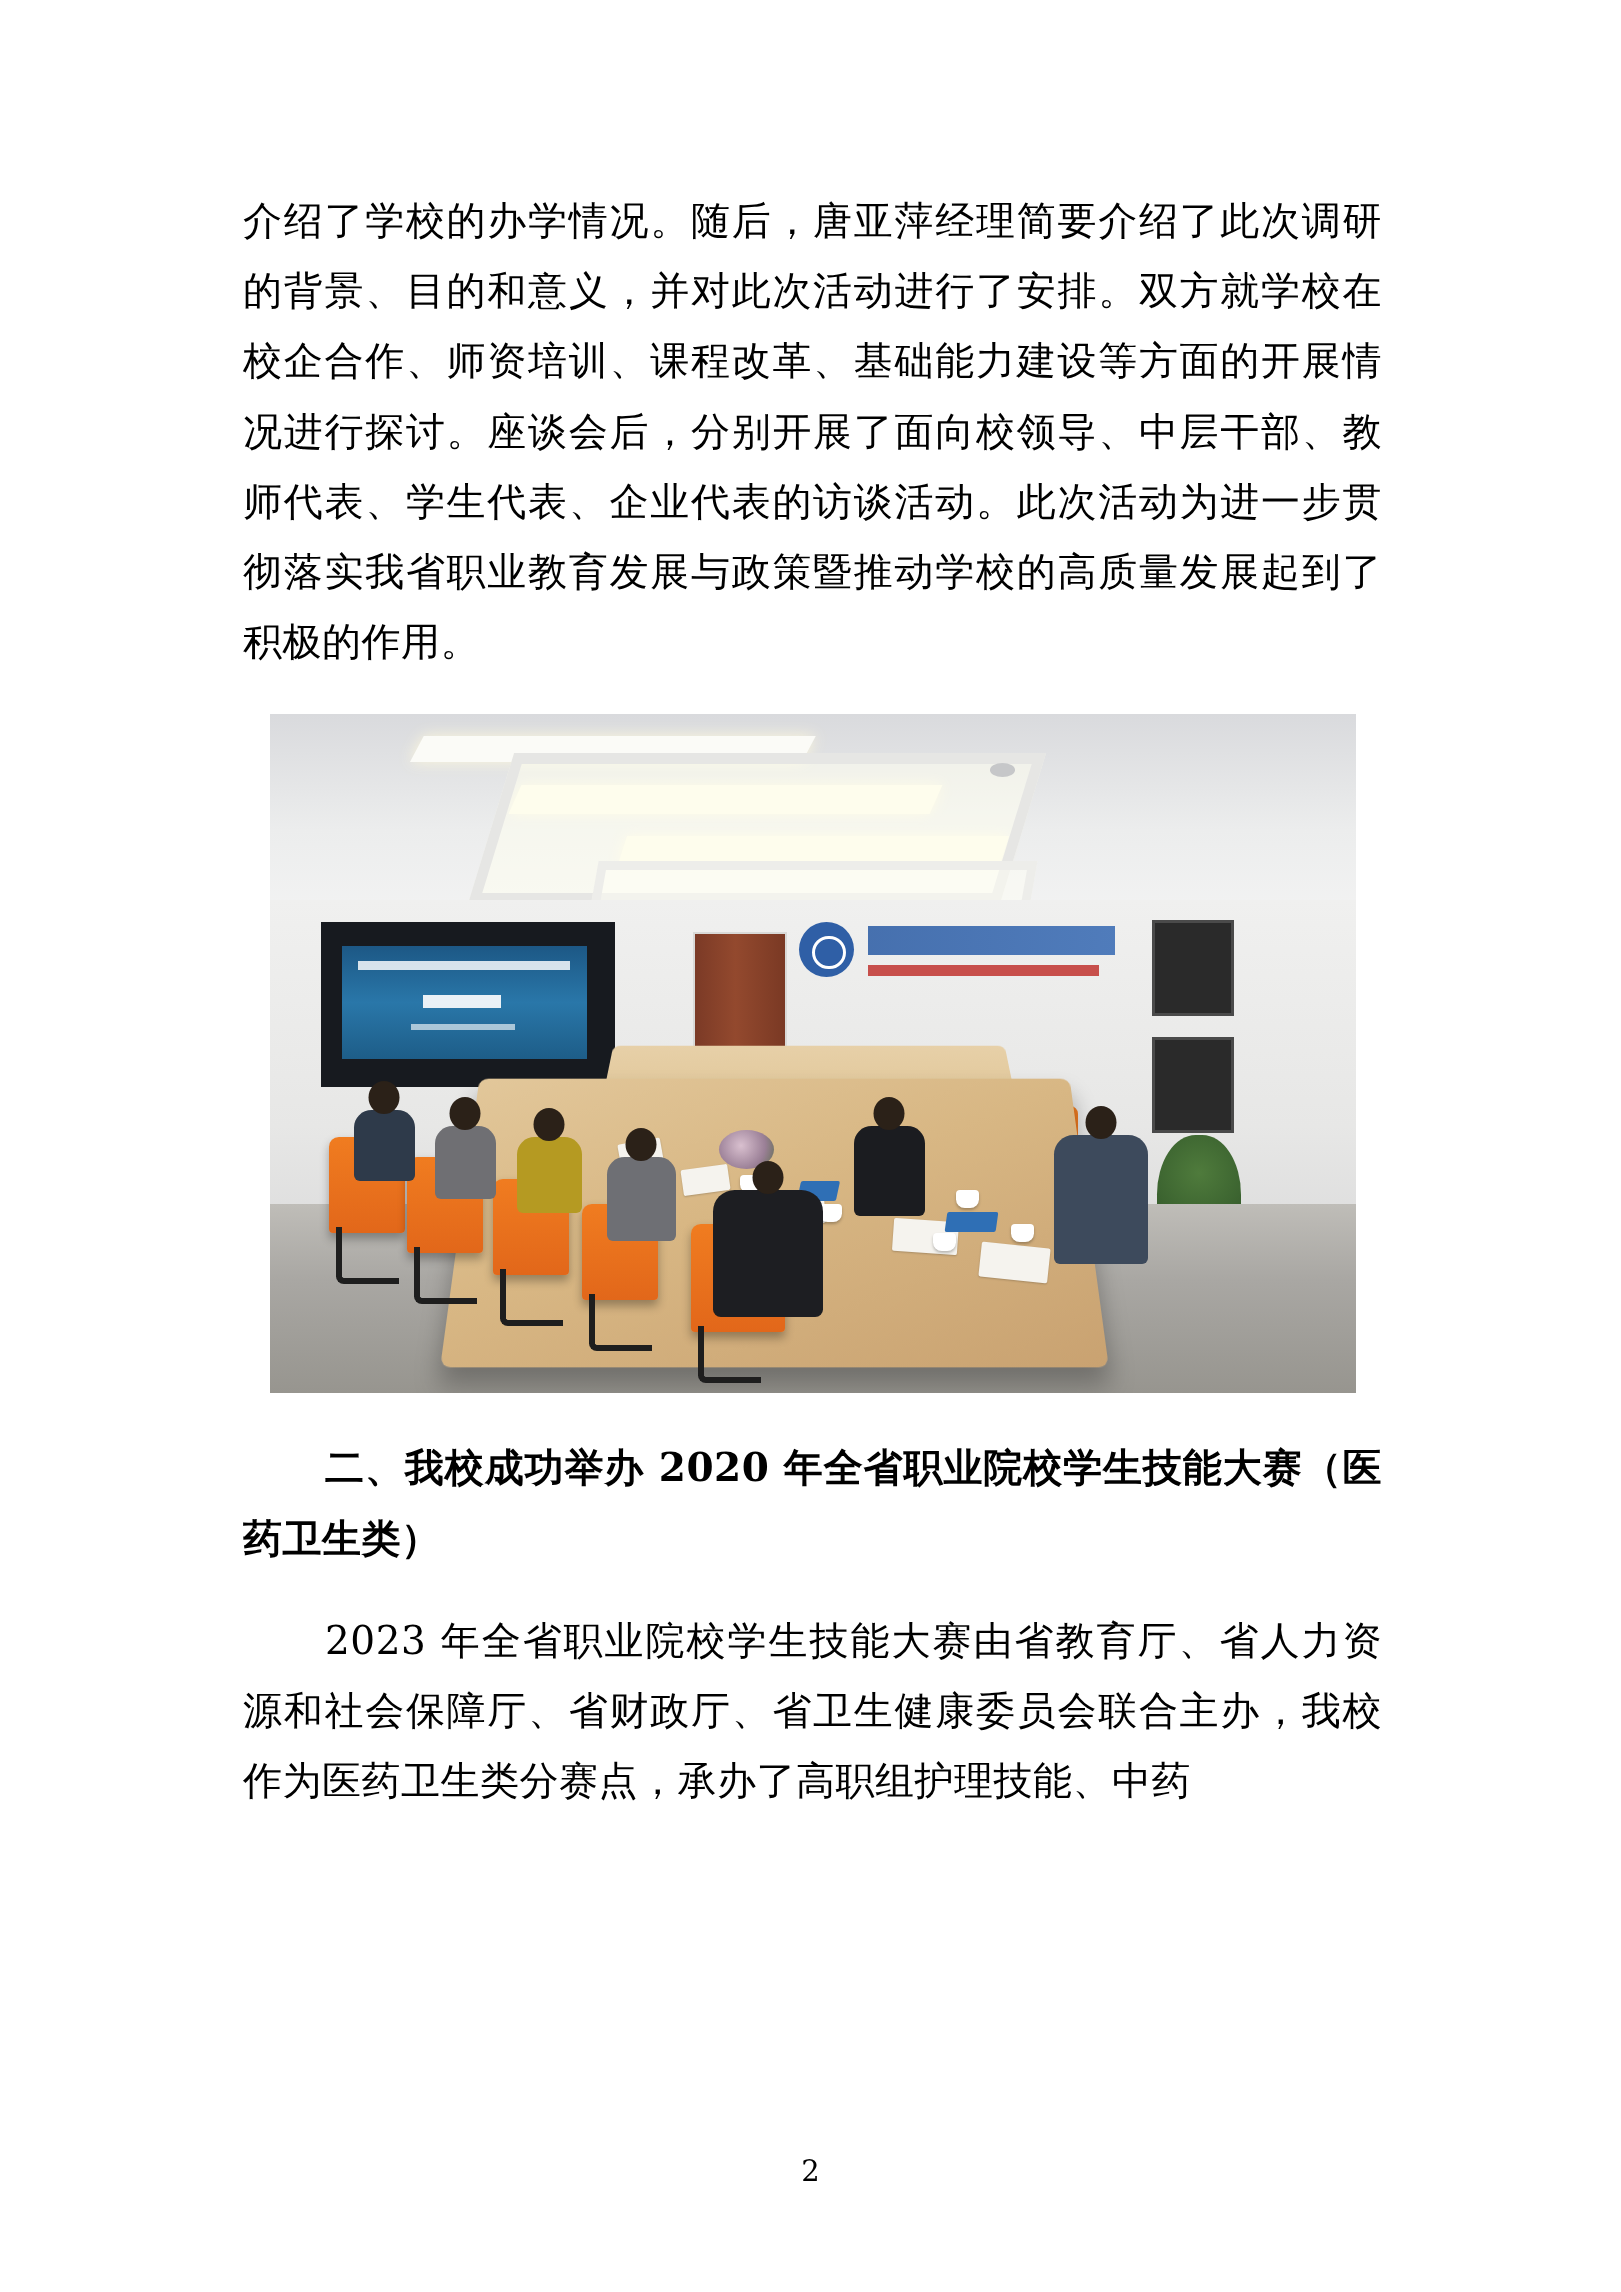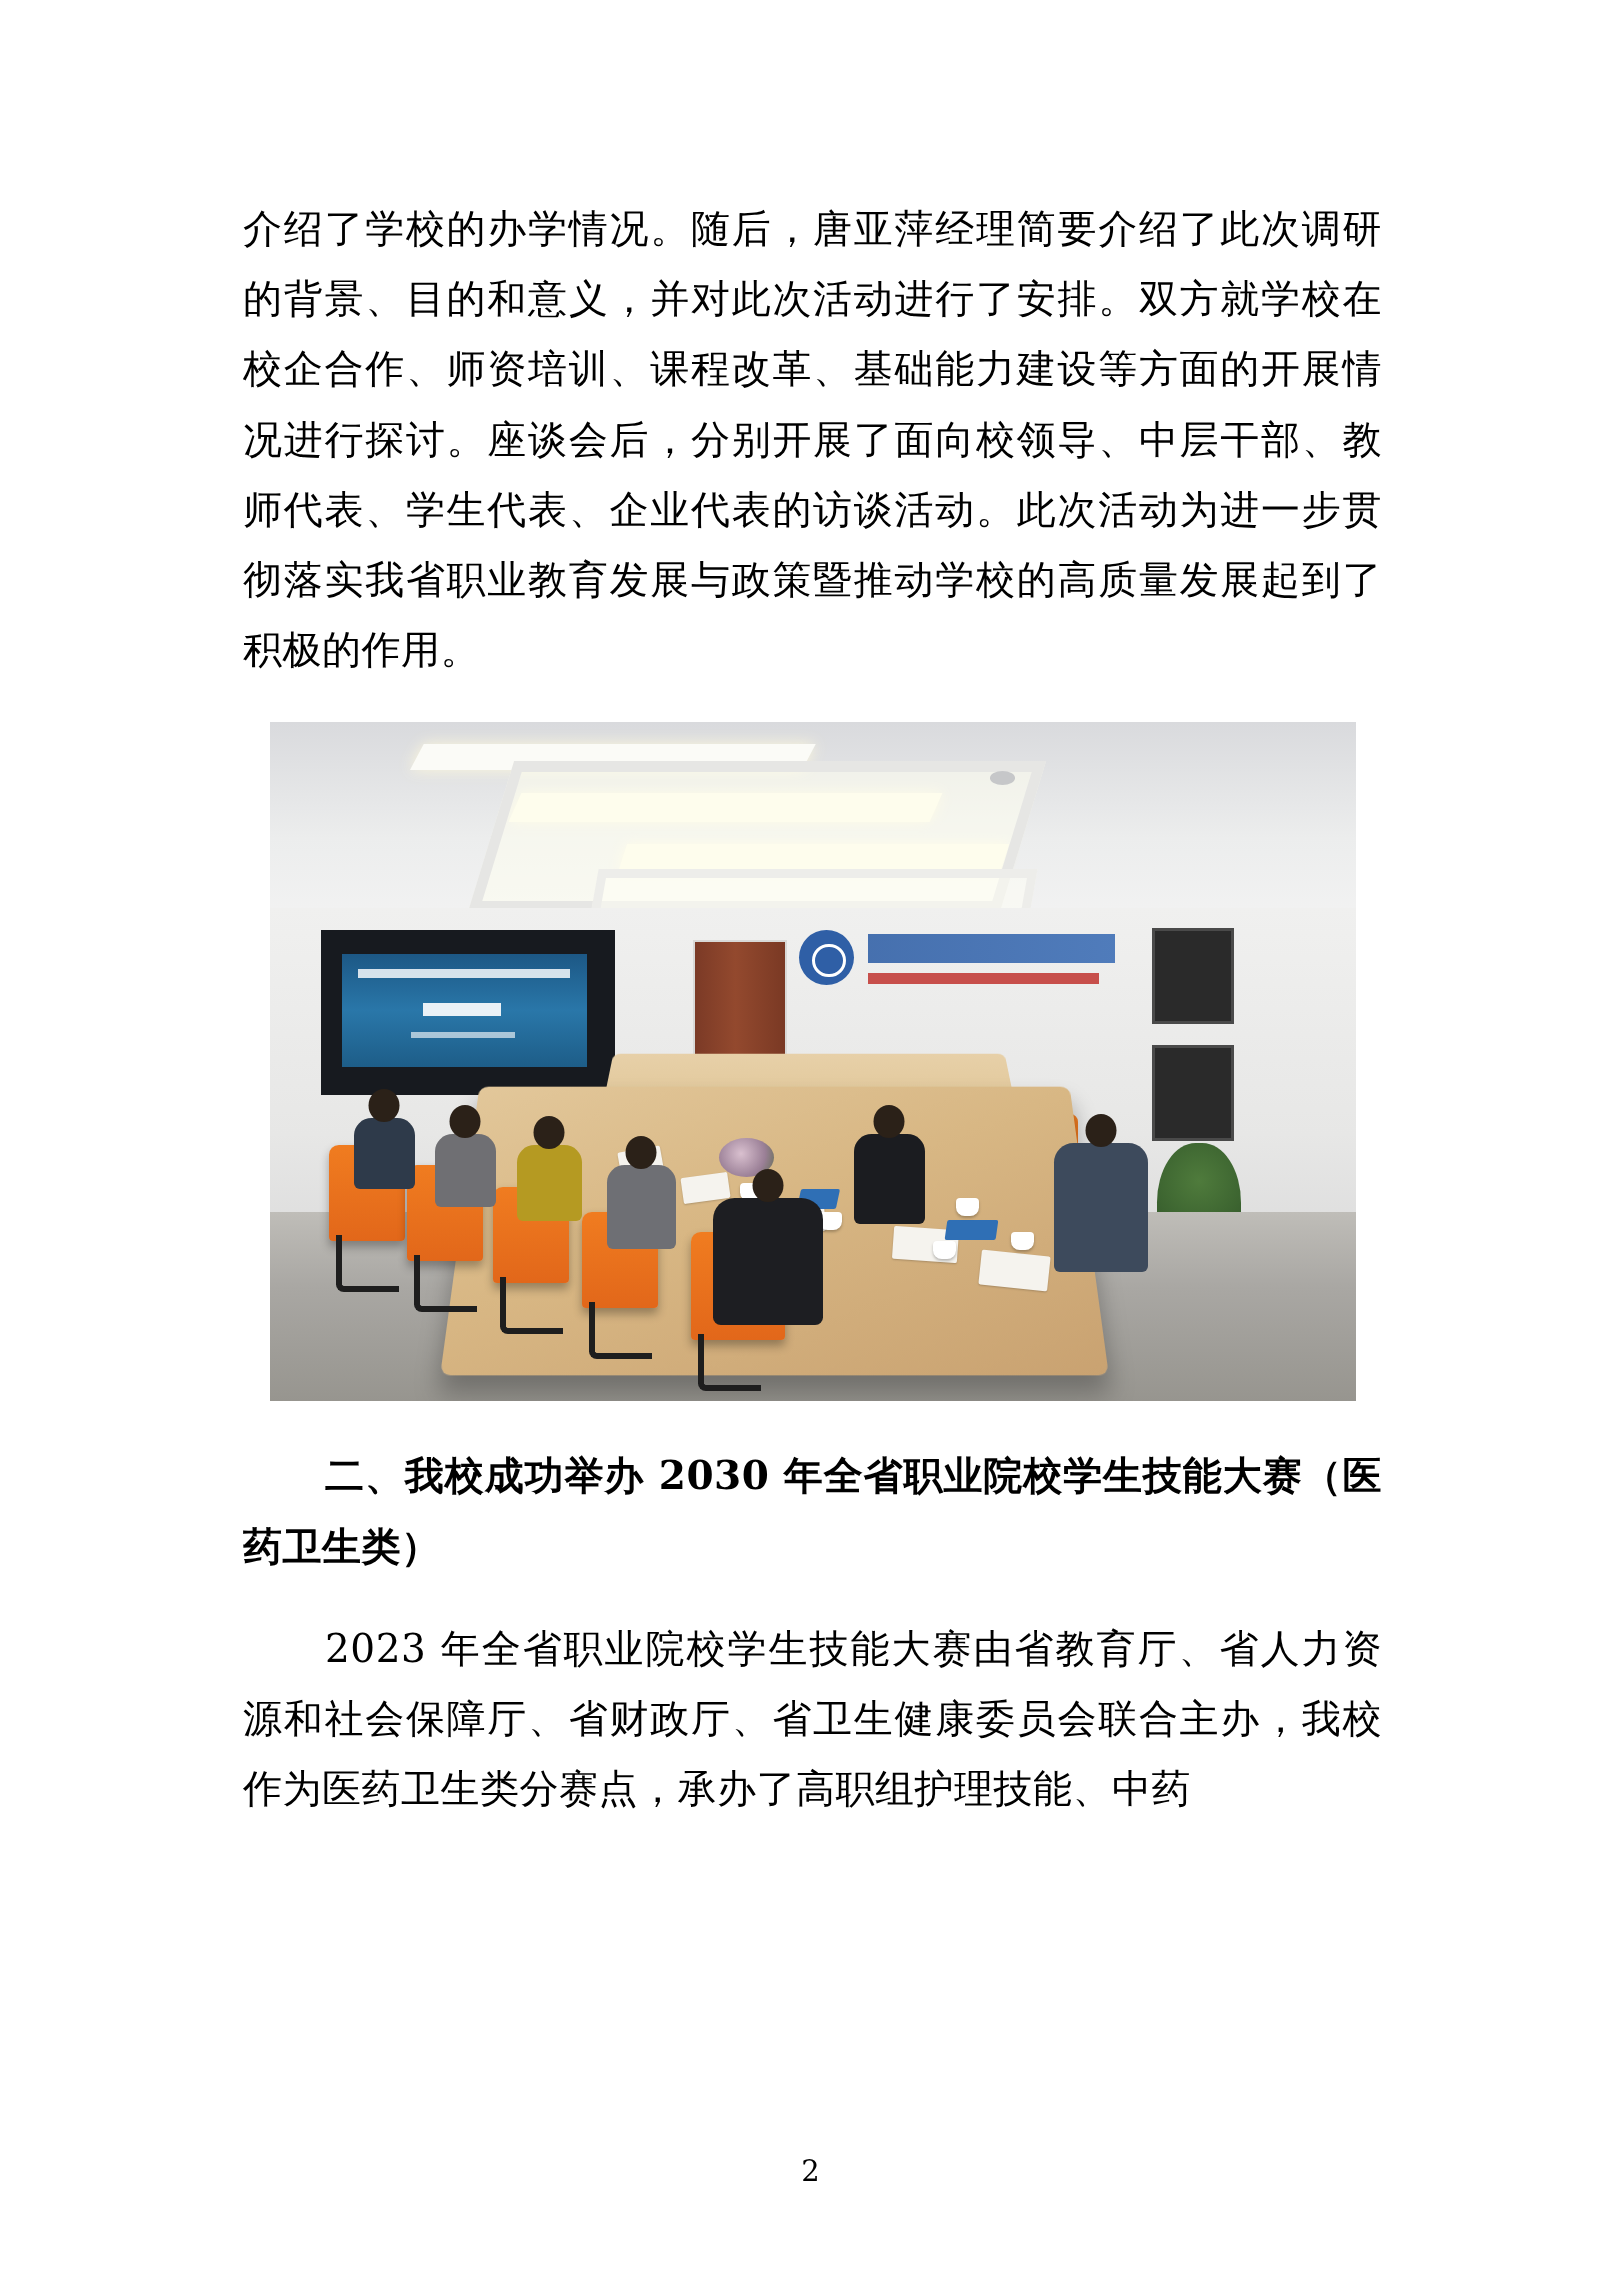--- a/index.html
+++ b/index.html
@@ -18,21 +18,21 @@
   .page {
     position: absolute;
     top: 0; left: 0;
     width: 1621px;
     height: 2293px;
     background: #fff;
   }
   .content {
     position: absolute;
     left: 243px;
-    top: 194px;
+    top: 186px;
     width: 1139px;
   }
   p.para {
     margin: 0 0 0 0;
     font-size: 39px;
     line-height: 1.80;
     text-align: justify;
     text-justify: inter-ideograph;
     letter-spacing: 0.5px;
   }
@@ -378,21 +378,21 @@
           </div>
         <div class="ph-person p5">
             <span class="head"></span>
           </div>
         <div class="ph-person p12">
             <span class="head"></span>
           </div>
       </div>
     </div>
 
-    <h2 class="heading">二、我校成功举办 2030 年全省职业院校学生技能大赛（医药卫生类）</h2>
+    <h2 class="heading">二、我校成功举办 2020 年全省职业院校学生技能大赛（医药卫生类）</h2>
 
     <div class="gap-small"></div>
 
     <p class="para indent">2023 年全省职业院校学生技能大赛由省教育厅、省人力资源和社会保障厅、省财政厅、省卫生健康委员会联合主办，我校作为医药卫生类分赛点，承办了高职组护理技能、中药</p>
 
   </div>
 
   <div class="page-number">2</div>
 
 </div>

